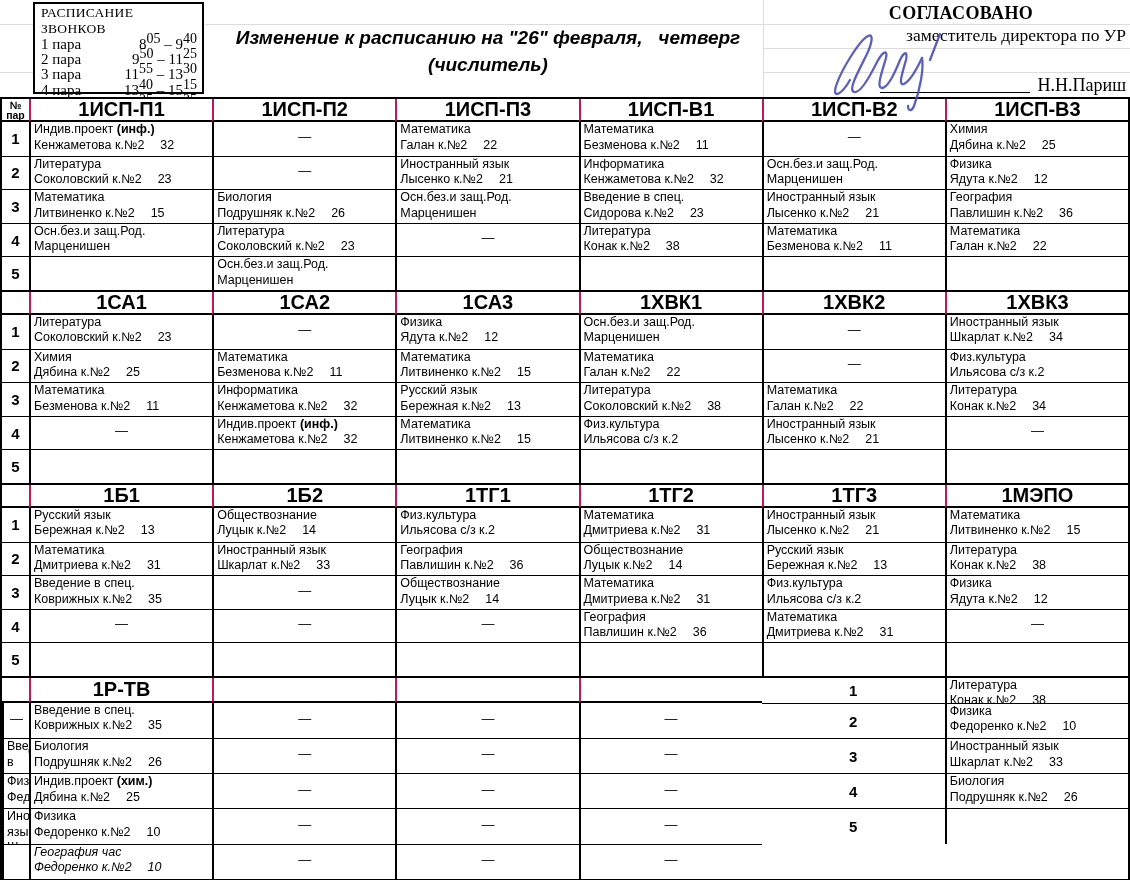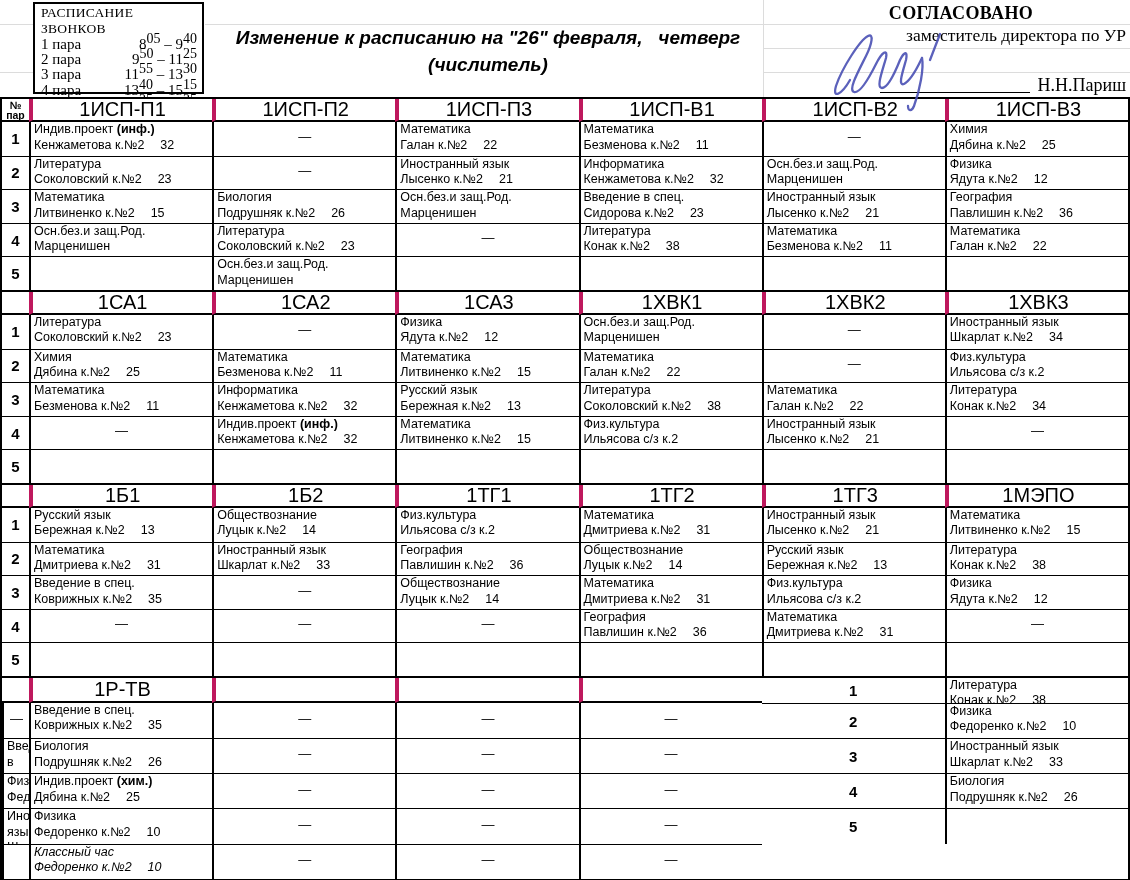--- a/index.html
+++ b/index.html
@@ -36,21 +36,21 @@
   .sign-row { margin-top:29px; display:flex; justify-content:flex-end; align-items:flex-end; font-size:18px; }
   .sign-line { width:150px; border-bottom:1.5px solid #000; height:2px; margin:0 8px 3px 0; }
   .approve { overflow:visible; }
   .sig-wrap { position:absolute; right:140px; top:28px; width:170px; height:86px; pointer-events:none; z-index:4; }
 
   
   .schedule { position:absolute; left:0; top:97px; width:1130px; border:2px solid #000; background:#fff; z-index:3; }
   .block { display:grid; grid-template-columns:27px repeat(6, 1fr); grid-template-rows:23px repeat(5, 33.6px); border-bottom:2px solid #000; }
   .block.last { grid-template-rows:25px repeat(5, 35.2px); border-bottom:none; }
   .corner { border-bottom:2.5px solid #000; font-size:10.5px; font-weight:bold; line-height:10px; text-align:center; padding-top:1px; }
-  .ghead { border-left:4px solid #be185d; border-bottom:2.5px solid #000; font-weight:normal; font-size:20px; text-align:center; display:flex; align-items:center; justify-content:center; overflow:hidden; }
+  .ghead { border-left:2px solid #be185d; border-bottom:2.5px solid #000; font-weight:bold; font-size:20px; text-align:center; display:flex; align-items:center; justify-content:center; overflow:hidden; }
   .pnum { display:flex; align-items:center; justify-content:center; font-weight:bold; font-size:15px; border-top:1px solid #000; }
   .cell { border-left:2px solid #000; border-top:1px solid #000; padding:0 3px; font-size:12.5px; line-height:15.5px; overflow:hidden; }
   .pnum.r1, .cell.r1 { border-top:none; }
   .cell .room { display:inline-block; margin-left:16px; }
   .cell.dash { display:flex; align-items:center; justify-content:center; font-size:13px; padding-bottom:4px; }
   .cell.ital { font-style:italic; }
   .subj b { font-weight:bold; }
 </style>
 </head>
 <body>
@@ -488,21 +488,21 @@
           <div class="subj">Физика</div>
           <div class="tline">Федоренко к.№2<span class="room">10</span></div>
         </div>
         <div class="cell dash">—</div>
         <div class="cell dash">—</div>
         <div class="cell dash">—</div>
         <div class="pnum">5</div>
         <div class="cell"></div>
         <div class="cell"></div>
         <div class="cell ital">
-          <div class="subj">Классный час</div>
+          <div class="subj">География час</div>
           <div class="tline">Федоренко к.№2<span class="room">10</span></div>
         </div>
         <div class="cell dash">—</div>
         <div class="cell dash">—</div>
         <div class="cell dash">—</div>
       </div>
     </div>
 
 </div>
 

